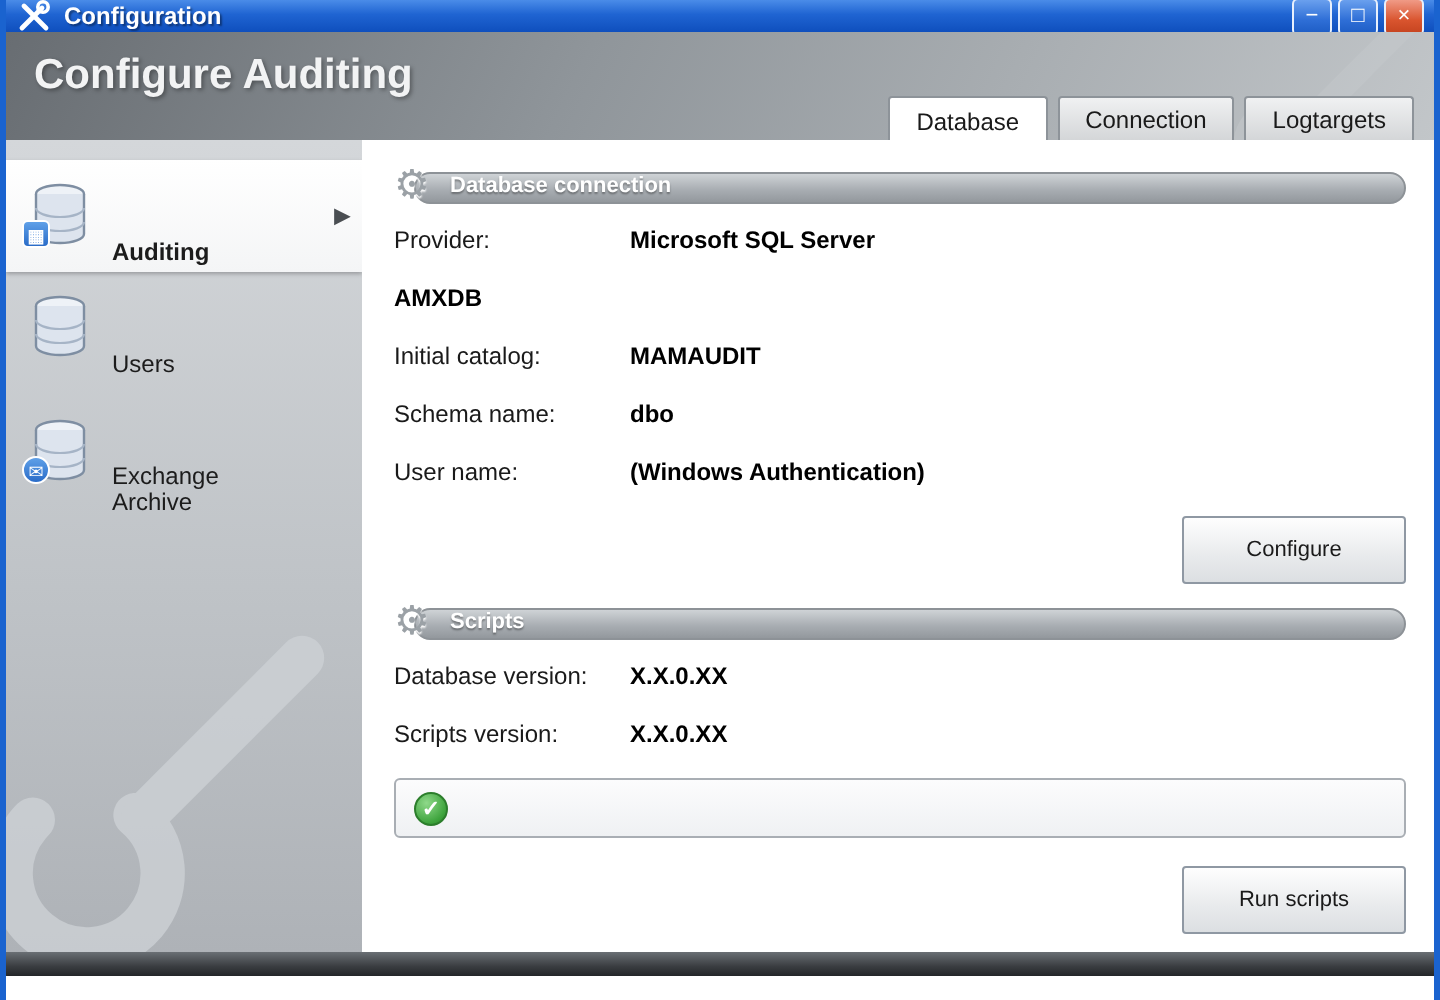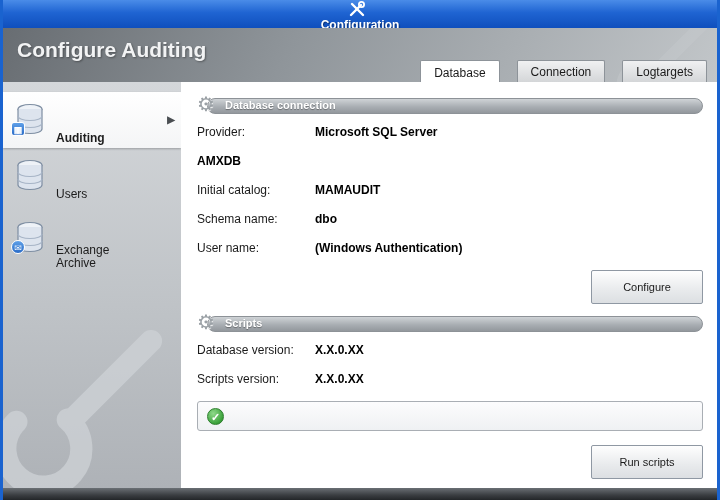--- a/index.html
+++ b/index.html
@@ -1,39 +1,39 @@
 <!DOCTYPE html>
 <html><head>
 <meta charset="utf-8">
 <style>
   html,body{margin:0;padding:0;background:#9aa0a5;}
   body{width:720px;height:500px;font-family:"Liberation Sans",sans-serif;-webkit-font-smoothing:antialiased;}
   .window{position:relative;width:720px;height:500px;box-sizing:border-box;overflow:hidden;
           border-left:3px solid #1a63cf;border-right:3px solid #1a63cf;background:#fff;}
 
   
-  .titlebar{height:28px;background:linear-gradient(to bottom,#4a8ce8 0%,#1f64d2 45%,#0f4fbd 100%);
-            display:flex;align-items:center;padding:0 5px;color:#fff;flex-direction:column;}
+  .titlebar{height:16px;background:linear-gradient(to bottom,#4a8ce8 0%,#1f64d2 45%,#0f4fbd 100%);
+            display:flex;align-items:center;padding:0 5px;color:#fff;}
   .titlebar .app-icon{width:18px;height:18px;margin-right:6px;flex:0 0 auto;}
   .titlebar .title{font-size:12px;font-weight:bold;text-shadow:1px 1px 1px rgba(0,0,0,.4);flex:1;}
   .win-btn{width:20px;height:19px;margin-left:3px;border:1px solid #e8f0fc;border-radius:3px;
            background:linear-gradient(to bottom,#6aa0ee,#2e6ed6 60%,#1d5cc4);color:#fff;
            font-size:11px;line-height:17px;text-align:center;box-sizing:border-box;cursor:default;}
   .win-btn.close{background:linear-gradient(to bottom,#f09a86,#d9542e 60%,#c4431f);}
 
   
   .header{position:relative;height:54px;background:linear-gradient(115deg,#686d72 0%,#8f959a 40%,#c2c6c9 100%);overflow:hidden;padding-left:39px;}
   .header .page-title{position:absolute;left:14px;top:10px;font-size:21px;font-weight:bold;color:#f2f3f4;
                       text-shadow:1px 1px 2px rgba(0,0,0,.35);}
   .watermark{position:absolute;opacity:.5;pointer-events:none;}
   .watermark.hdr{right:-20px;top:-18px;width:150px;height:110px;opacity:.45;}
   .watermark.side{left:-28px;bottom:-24px;width:200px;height:190px;opacity:.8;}
 
   
-  .tabs{position:absolute;right:10px;bottom:0;display:flex;align-items:flex-end;gap:17px;z-index:3;}
+  .tabs{position:absolute;right:10px;bottom:0;display:flex;align-items:flex-end;gap:5px;z-index:3;}
   .tab{padding:4px 13px 3px;font-size:12px;color:#1a1a1a;background:linear-gradient(#f0f1f2,#d4d6d8);
        border:1px solid #8d9399;border-bottom:none;border-radius:2px 2px 0 0;cursor:default;white-space:nowrap;}
   .tab.active{background:#fff;font-weight:normal;padding-top:5px;position:relative;top:1px;}
 
   
   .main{display:flex;height:406px;}
   .sidebar{position:relative;width:178px;flex:0 0 178px;background:linear-gradient(to bottom,#d4d7da 0%,#bfc3c7 55%,#aeb2b7 100%);
            padding-top:10px;box-sizing:border-box;overflow:hidden;}
   .side-item{position:relative;display:flex;align-items:center;gap:9px;min-height:46px;padding:2px 6px 2px 10px;
              font-size:12px;color:#1c1c1c;cursor:default;z-index:1;}

